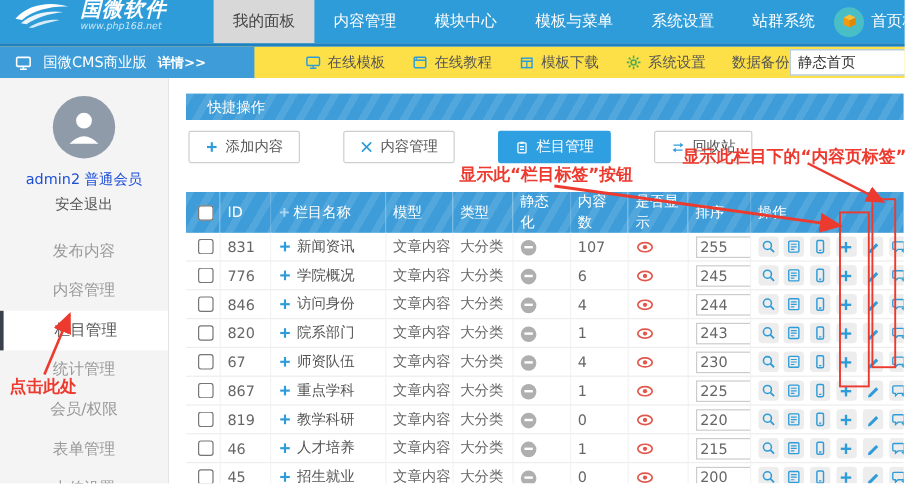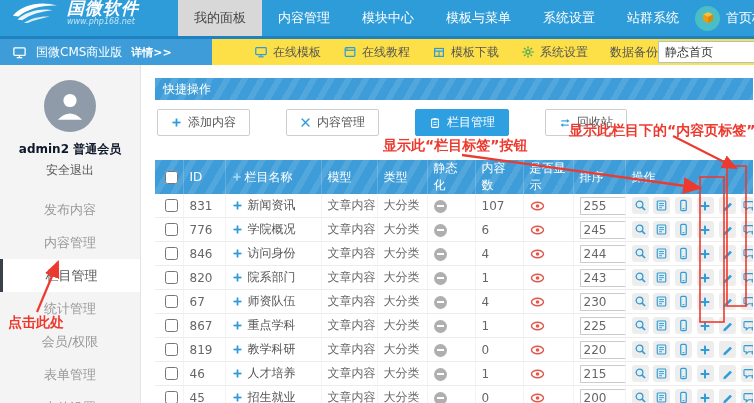--- a/index.html
+++ b/index.html
@@ -24,29 +24,29 @@
   .product-details{font-size:11px;font-weight:bold;}
   .sub-links{display:flex;gap:22px;margin-left:42px;align-items:center;}
   .sub-link{display:flex;gap:5px;align-items:center;cursor:pointer;white-space:nowrap;text-align:center;}
   .ic-blue{color:#2E9CD8;} .ic-green{color:#52A952;}
   .sub-right{margin-left:auto;display:flex;align-items:center;gap:6px;margin-right:-16px;}
   .select{width:118px;height:20px;background:#fff;border:1px solid #ABC4D4;font-size:12px;display:flex;align-items:center;justify-content:space-between;padding:0 4px 0 6px;color:#333;cursor:pointer;}
   
   .main{display:flex;height:338px;}
   .sidebar{width:141px;background:#F4F4F4;border-right:1px solid #E4E4E4;padding-top:15px;box-sizing:border-box;flex-shrink:0;}
   .avatar{width:52px;height:52px;border-radius:50%;background:#8F9BA8;margin:0 auto;display:flex;align-items:center;justify-content:center;}
-  .username{font-size:12px;color:#0f172a;text-align:center;margin-top:9px;font-weight:bold;}
+  .username{font-size:12px;color:#1d4ed8;text-align:center;margin-top:9px;font-weight:normal;}
   .logout{font-size:12px;color:#555;text-align:center;margin-top:4px;cursor:pointer;}
   .side-menu{margin-top:14px;}
   .side-item{height:33px;line-height:33px;text-align:center;font-size:13px;color:#999;cursor:pointer;box-sizing:border-box;}
   .side-item.active{background:#fff;color:#555;border-left:3px solid #39414D;}
   
   .content{flex:1;padding:13px 1px 0 14px;box-sizing:border-box;background:#fff;overflow:hidden;}
   .striped{background-color:#3E9DD8;background-image:repeating-linear-gradient(120deg,rgba(255,255,255,.10) 0 6px,rgba(255,255,255,0) 6px 15px);}
-  .quick-title{height:22px;color:#fff;font-size:12px;line-height:22px;padding-left:8px;}
+  .quick-title{height:22px;color:#fff;font-size:12px;line-height:22px;padding-left:18px;}
   .quick-buttons{display:flex;gap:36px;padding:9px 0 0 2px;height:27px;margin-bottom:24px;}
   .qbtn{height:27px;box-sizing:border-box;border:1px solid #CECECE;background:#fff;color:#555;font-size:12px;
         display:flex;align-items:center;gap:6px;padding:0 13px;border-radius:2px;cursor:pointer;white-space:nowrap;}
   .qbtn.active{background:#2E9FE0;border-color:#2E9FE0;color:#fff;}
   .qic{color:#2E9CD8;} .qbtn.active .qic{color:#fff;}
   
   table{width:100%;border-collapse:collapse;table-layout:fixed;font-size:12px;color:#666;}
   thead th{color:#fff;font-weight:normal;height:28px;text-align:left;padding:0 6px;font-size:12px;border-right:1px solid rgba(255,255,255,.18);}
   thead th:last-child{border-right:none;}
   tbody td{height:23px;border-bottom:1px solid #EDEDED;border-right:1px solid #F3F3F3;padding:0 6px;overflow:hidden;white-space:nowrap;}

